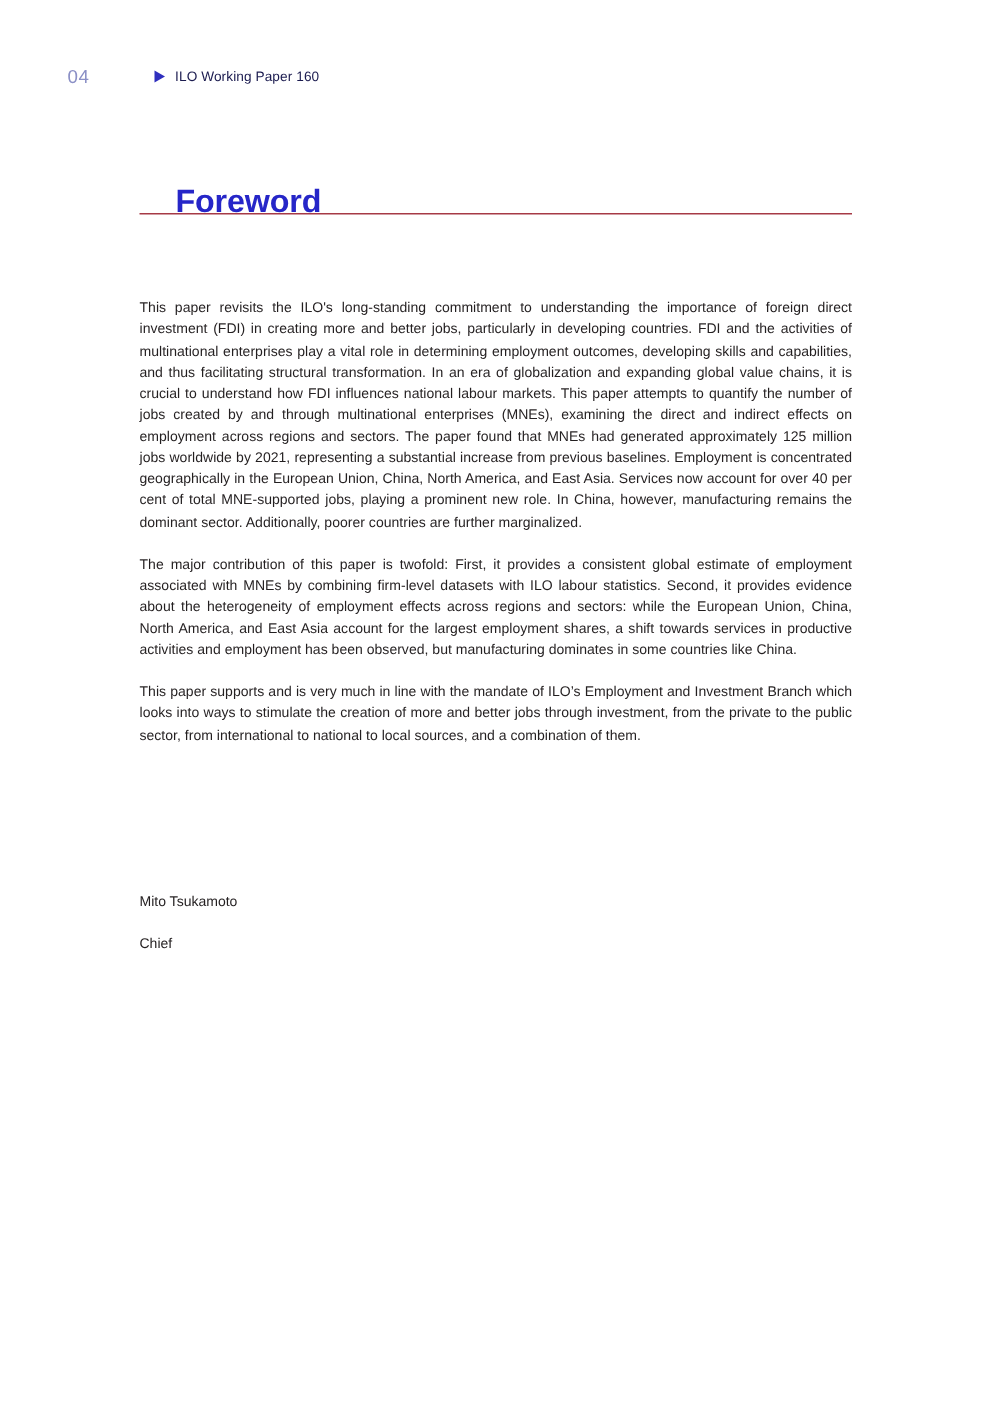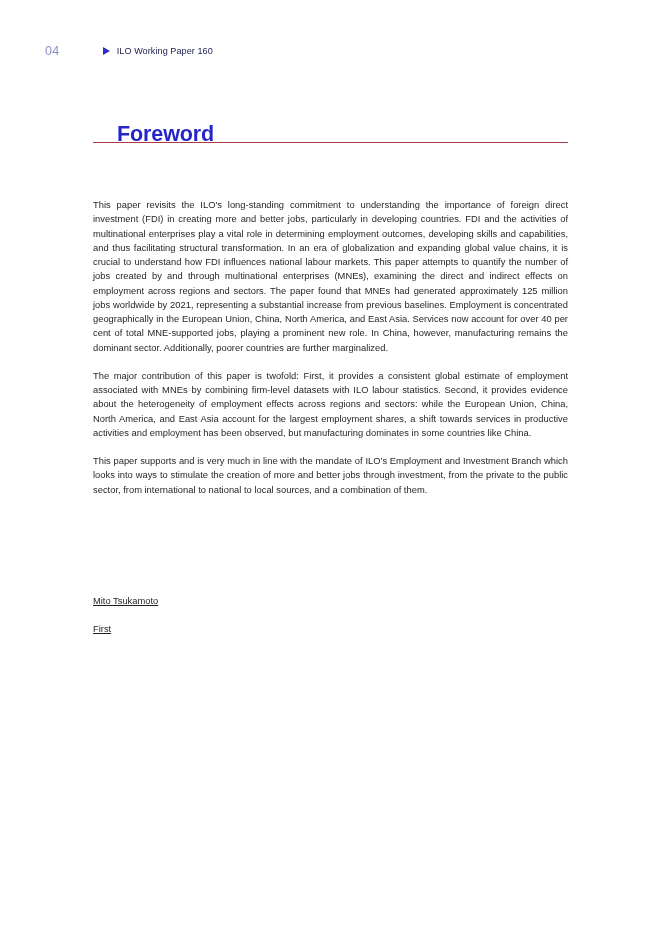--- a/index.html
+++ b/index.html
@@ -100,21 +100,20 @@
     left: 93px;
     top: 594px;
     width: 475px;
   }
   .sig-line {
     font-size: 9.35px;
     line-height: 14px;
     color: #231f20;
     margin: 0 0 14px 0;
     text-align: left;
-    text-decoration: underline;
   }
   .sig-line:last-child { margin-bottom: 0; }
 </style>
 </head>
 <body>
 
 <div class="page">
 
   <div class="running-header">
     <span class="folio">04</span>
@@ -126,16 +125,16 @@
   <div class="heading-rule"></div>
 
   <div class="body-column">
     <p class="para">This paper revisits the ILO's long-standing commitment to understanding the importance of foreign direct investment (FDI) in creating more and better jobs, particularly in developing countries. FDI and the activities of multinational enterprises play a vital role in determining employment outcomes, developing skills and capabilities, and thus facilitating structural transformation. In an era of globalization and expanding global value chains, it is crucial to understand how FDI influences national labour markets. This paper attempts to quantify the number of jobs created by and through multinational enterprises (MNEs), examining the direct and indirect effects on employment across regions and sectors. The paper found that MNEs had generated approximately 125 million jobs worldwide by 2021, representing a substantial increase from previous baselines. Employment is concentrated geographically in the European Union, China, North America, and East Asia. Services now account for over 40 per cent of total MNE-supported jobs, playing a prominent new role. In China, however, manufacturing remains the dominant sector. Additionally, poorer countries are further marginalized.</p>
     <p class="para">The major contribution of this paper is twofold: First, it provides a consistent global estimate of employment associated with MNEs by combining firm-level datasets with ILO labour statistics. Second, it provides evidence about the heterogeneity of employment effects across regions and sectors: while the European Union, China, North America, and East Asia account for the largest employment shares, a shift towards services in productive activities and employment has been observed, but manufacturing dominates in some countries like China.</p>
     <p class="para">This paper supports and is very much in line with the mandate of ILO’s Employment and Investment Branch which looks into ways to stimulate the creation of more and better jobs through investment, from the private to the public sector, from international to national to local sources, and a combination of them.</p>
   </div>
 
   <div class="signature-block">
     <p class="sig-line">Mito Tsukamoto</p>
-    <p class="sig-line">First</p>
+    <p class="sig-line">Chief</p>
   </div>
 
 </div>
 
 </body></html>

